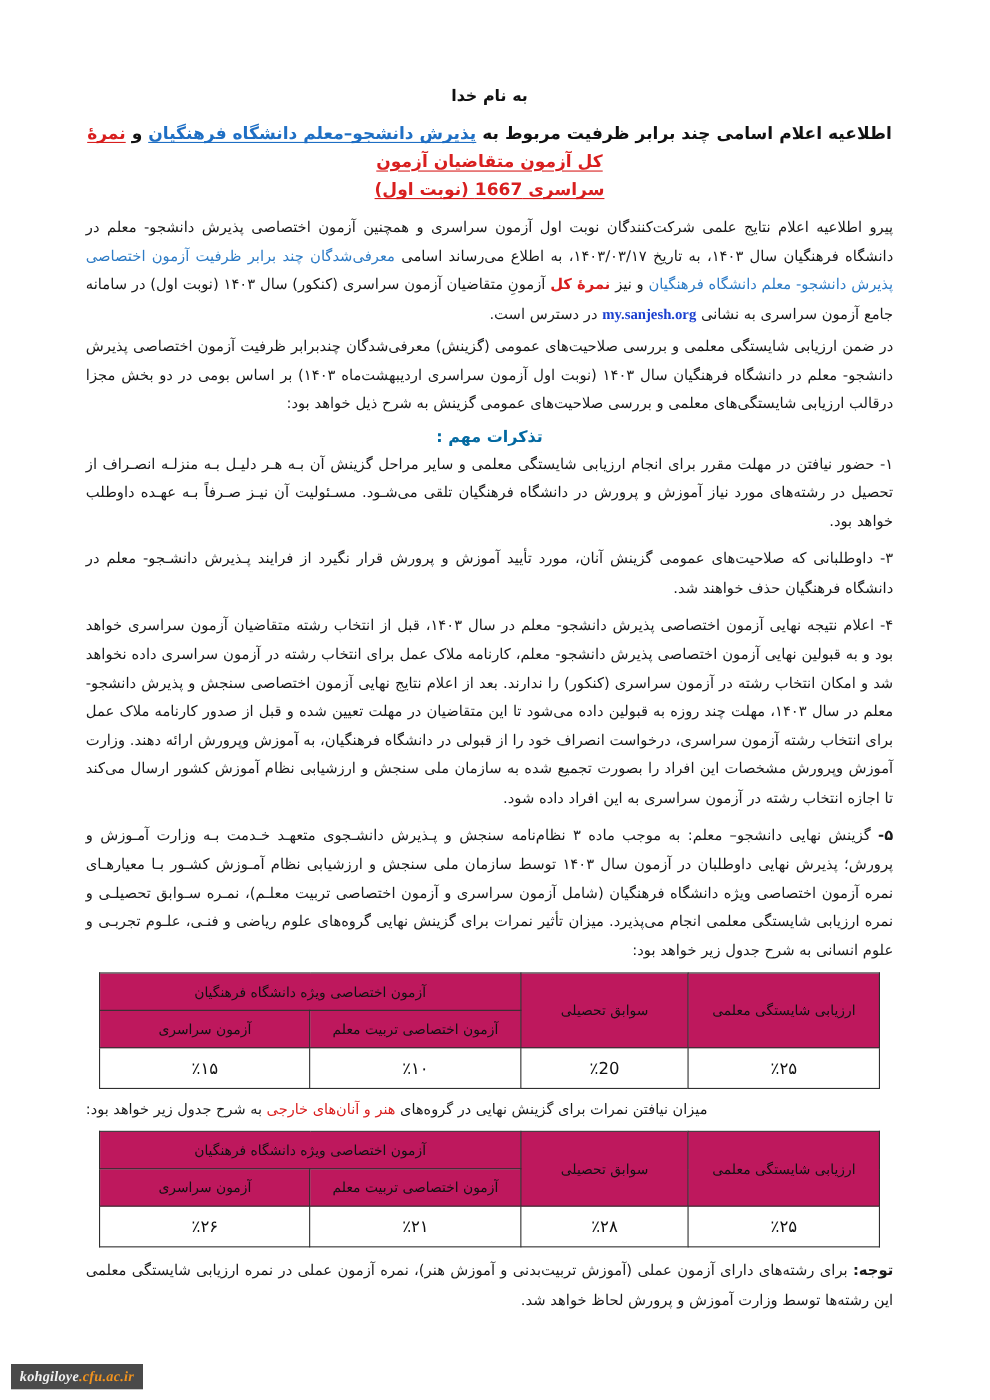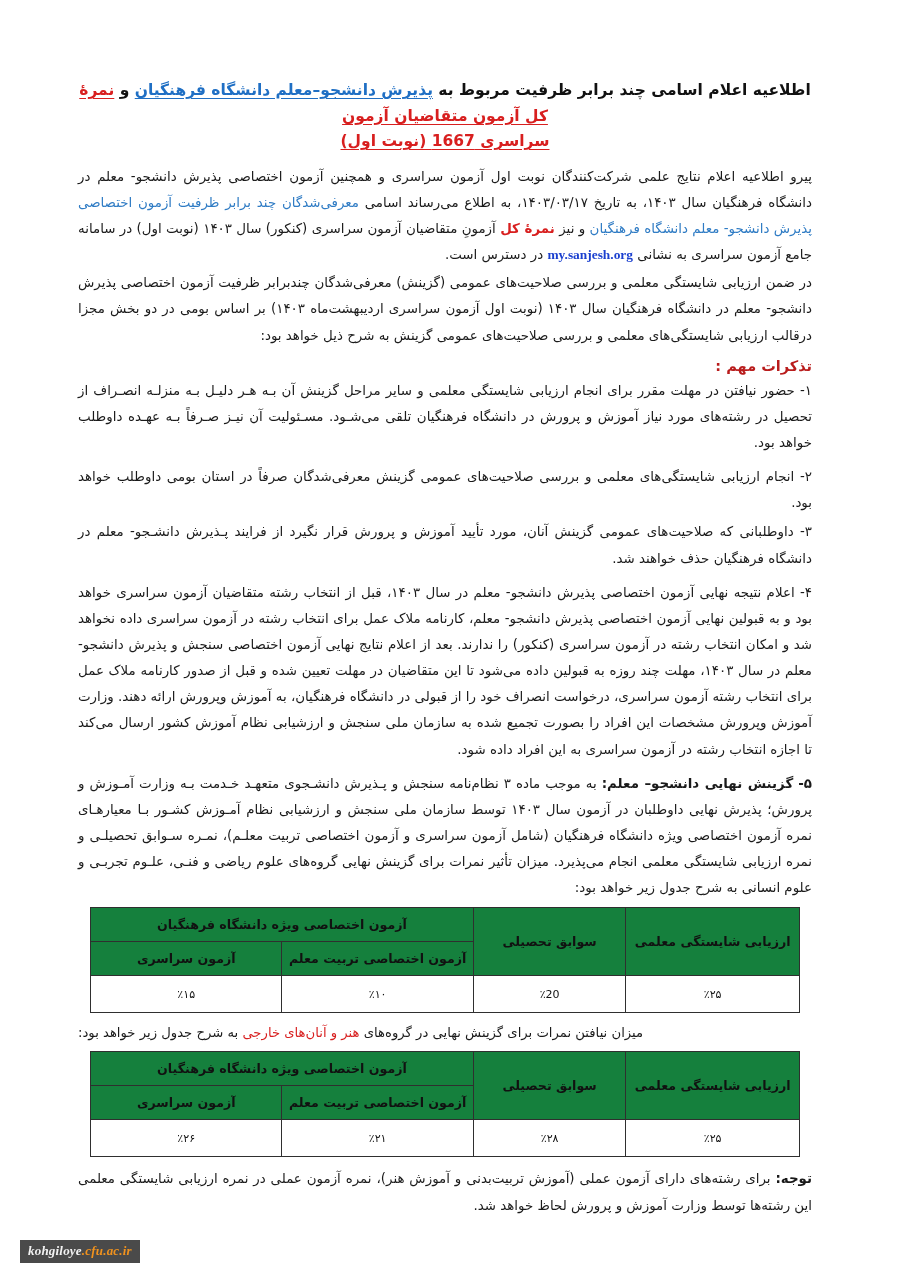--- a/index.html
+++ b/index.html
@@ -71,60 +71,60 @@
     font-weight: bold;
     font-family: "Liberation Serif", "DejaVu Serif", serif;
     direction: ltr;
     unicode-bidi: embed;
   }
   .b { font-weight: bold; }
 
   .section-head {
     font-size: 14.5px;
     font-weight: bold;
-    color: #b91c1c;
+    color: #0369a1;
     margin: 9px 0 4px 0;
-    text-align: right;
+    text-align: center;
   }
 
   .item {
     font-size: 13.4px;
     line-height: 1.95;
     text-align: justify;
     margin: 0 0 3px 0;
   }
   .item.spaced { margin-bottom: 8px; }
   .item-5 { margin-top: 7px; }
-  .item-5 .lead { font-weight: bold; }
+  .item-5 .lead { font-weight: normal; }
 
   
   .tbl-wrap { padding: 0 12px; margin: 6px 0 2px 0; }
   table.grade {
     width: 100%;
     border-collapse: collapse;
     font-size: 12.6px;
     table-layout: fixed;
   }
   table.grade th, table.grade td {
     border: 1px solid #2f2f2f;
     text-align: center;
     vertical-align: middle;
     padding: 5px 3px;
     color: #111111;
   }
   table.grade th {
-    background: #15803d;
-    font-weight: bold;
+    background: #be185d;
+    font-weight: normal;
     height: 23px;
   }
   table.grade td {
     background: #ffffff;
     height: 26px;
     font-weight: normal;
-    font-size: 11px;
+    font-size: 15px;
   }
   col.c-eval { width: 24.5%; }
   col.c-rec  { width: 21.5%; }
   col.c-tt   { width: 27%; }
   col.c-nat  { width: 27%; }
 
   .mid-line {
     font-size: 13.2px;
     line-height: 1.9;
     text-align: left;
@@ -135,63 +135,60 @@
     font-size: 13.4px;
     line-height: 1.95;
     text-align: justify;
     margin: 9px 0 0 0;
   }
   .note .lead { font-weight: bold; }
 
   
   .footer-logo {
     position: absolute;
-    left: 20px;
+    left: 10px;
     bottom: 10px;
     background: #4a4a4a;
     padding: 3px 8px 4px 8px;
     font-family: "Liberation Serif", "DejaVu Serif", serif;
     font-style: italic;
     font-weight: bold;
     font-size: 13px;
     direction: ltr;
     letter-spacing: 0.2px;
     white-space: nowrap;
   }
   .footer-logo .w { color: #f2f2f2; }
   .footer-logo .o { color: #f0921e; }
 </style>
 </head>
 <body>
 
 <div class="page">
 
+  <div class="bismillah">به نام خدا</div>
 
   <div class="main-title">
     <span class="blk">اطلاعیه اعلام اسامی چند برابر ظرفیت مربوط به </span><span class="blue">پذیرش دانشجو–معلم دانشگاه فرهنگیان</span><span class="blk">  و  </span><span class="red">نمرهٔ کل آزمون متقاضیان آزمون</span>
     <div><span class="red">سراسری 1667 (نوبت اول)</span></div>
   </div>
 
   <p class="para">
     <span>پیرو اطلاعیه اعلام نتایج علمی شرکت‌کنندگان نوبت اول آزمون سراسری و همچنین آزمون اختصاصی پذیرش دانشجو- معلم در دانشگاه فرهنگیان سال ۱۴۰۳، به تاریخ ۱۴۰۳/۰۳/۱۷، به اطلاع می‌رساند اسامی </span><span class="c-blue">معرفی‌شدگان چند برابر ظرفیت آزمون اختصاصی پذیرش دانشجو- معلم دانشگاه فرهنگیان</span><span> و نیز </span><span class="c-red">نمرهٔ کل</span><span> آزمونِ متقاضیان آزمون سراسری (کنکور) سال ۱۴۰۳ (نوبت اول) در سامانه جامع آزمون سراسری به نشانی </span><span class="c-link">my.sanjesh.org</span><span> در دسترس است.</span>
   </p>
 
   <p class="para">در ضمن ارزیابی شایستگی معلمی و بررسی صلاحیت‌های عمومی (گزینش) معرفی‌شدگان چندبرابر ظرفیت آزمون اختصاصی پذیرش دانشجو- معلم در دانشگاه فرهنگیان سال ۱۴۰۳ (نوبت اول آزمون سراسری اردیبهشت‌ماه ۱۴۰۳) بر اساس بومی در دو بخش مجزا درقالب ارزیابی شایستگی‌های معلمی و بررسی صلاحیت‌های عمومی گزینش به شرح ذیل خواهد بود:</p>
 
   <div class="section-head">تذکرات مهم :</div>
 
   <p class="item spaced">
     <span>۱-</span>
     <span>حضور نیافتن در مهلت مقرر برای انجام ارزیابی شایستگی معلمی و سایر مراحل گزینش آن بـه هـر دلیـل بـه منزلـه انصـراف از تحصیل در رشته‌های مورد نیاز آموزش و پرورش در دانشگاه فرهنگیان تلقی می‌شـود. مسـئولیت آن نیـز صـرفاً بـه عهـده داوطلب خواهد بود.</span>
   </p>
 
-  <p class="item">
-    <span>۲-</span>
-    <span>انجام ارزیابی شایستگی‌های معلمی و بررسی صلاحیت‌های عمومی گزینش معرفی‌شدگان صرفاً در استان بومی داوطلب خواهد بود.</span>
-  </p>
 
   <p class="item spaced">
     <span>۳-</span>
     <span>داوطلبانی که صلاحیت‌های عمومی گزینش آنان، مورد تأیید آموزش و پرورش قرار نگیرد از فرایند پـذیرش دانشـجو- معلم در دانشگاه فرهنگیان حذف خواهند شد.</span>
   </p>
 
   <p class="item spaced">
     <span>۴-</span>
     <span>اعلام نتیجه نهایی آزمون اختصاصی پذیرش دانشجو- معلم در سال ۱۴۰۳، قبل از انتخاب رشته متقاضیان آزمون سراسری خواهد بود و به قبولین نهایی آزمون اختصاصی پذیرش دانشجو- معلم، کارنامه ملاک عمل برای انتخاب رشته در آزمون سراسری داده نخواهد شد و امکان انتخاب رشته در آزمون سراسری (کنکور) را ندارند. بعد از اعلام نتایج نهایی آزمون اختصاصی سنجش و پذیرش دانشجو- معلم در سال ۱۴۰۳، مهلت چند روزه به قبولین داده می‌شود تا این متقاضیان در مهلت تعیین شده و قبل از صدور کارنامه ملاک عمل برای انتخاب رشته آزمون سراسری، درخواست انصراف خود را از قبولی در دانشگاه فرهنگیان، به آموزش وپرورش ارائه دهند. وزارت آموزش وپرورش مشخصات این افراد را بصورت تجمیع شده به سازمان ملی سنجش و ارزشیابی نظام آموزش کشور ارسال می‌کند تا اجازه انتخاب رشته در آزمون سراسری به این افراد داده شود.</span>
   </p>

